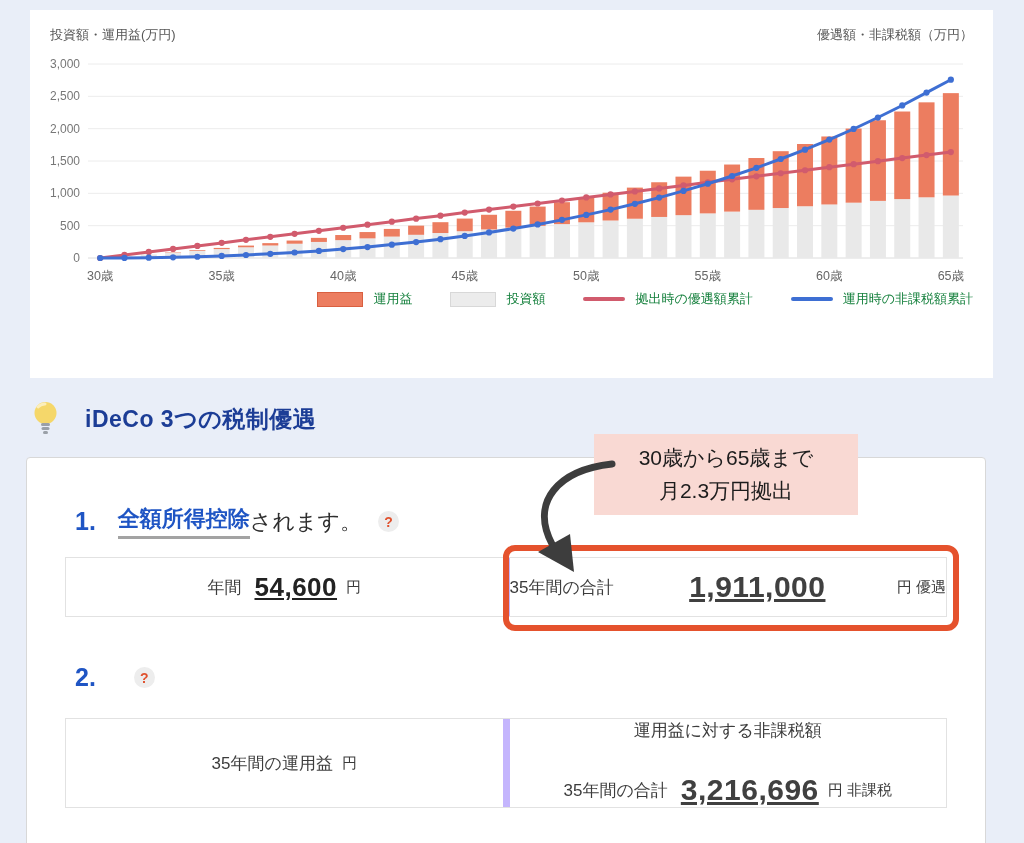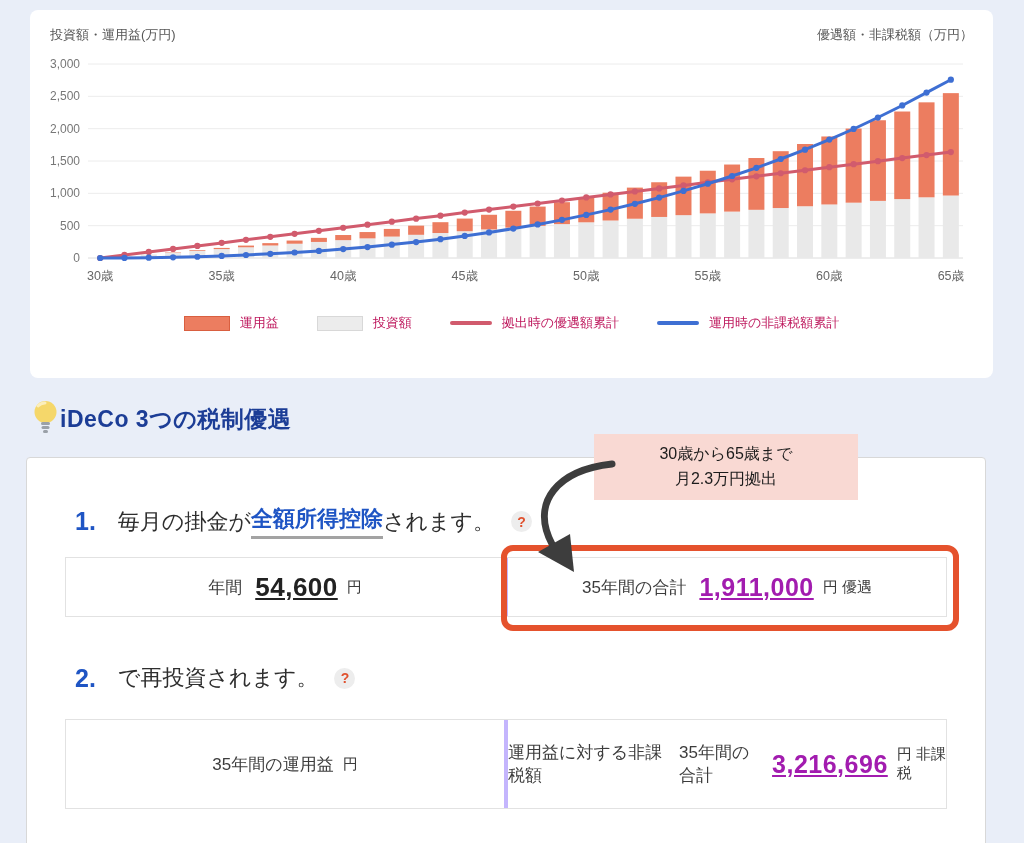--- a/index.html
+++ b/index.html
@@ -4,57 +4,57 @@
 <style>
   html,body{margin:0;padding:0;}
   body{
     width:1024px;height:843px;position:relative;overflow:hidden;
     background:#e9eef8;
     font-family:"Liberation Sans","DejaVu Sans",sans-serif;
     -webkit-font-smoothing:antialiased;
   }
   
   .chart-card{position:absolute;left:30px;top:10px;width:963px;height:368px;background:#fff;
-    border-radius:8px;padding:16px 20px;box-sizing:border-box;}
+    border-radius:0;padding:16px 20px;box-sizing:border-box;}
   .axis-titles{display:flex;justify-content:space-between;font-size:13px;color:#555;margin-bottom:4px;}
   #chart-svg{display:block;}
   #chart-svg text{font-family:"Liberation Sans","DejaVu Sans",sans-serif;}
-  .legend{display:flex;justify-content:center;align-items:center;gap:38px;margin-top:24px;font-size:13px;color:#be185d;}
+  .legend{display:flex;justify-content:flex-end;align-items:center;gap:38px;font-size:13px;color:#15803d;}
   .legend-item{display:flex;align-items:center;gap:10px;}
   .sw-bar{display:inline-block;width:46px;height:15px;box-sizing:border-box;}
   .sw-line{display:inline-block;width:42px;height:4px;border-radius:2px;}
   
-  .section-header{position:absolute;left:32px;top:398px;display:flex;align-items:center;gap:1px;z-index:4;}
+  .section-header{position:absolute;left:32px;top:398px;display:flex;align-items:flex-end;gap:26px;z-index:4;}
   .section-header h2{margin:6px 0 0 0;font-size:23px;color:#1c3d96;font-weight:bold;letter-spacing:.5px;}
   
   .panel{position:absolute;left:26px;top:457px;width:960px;height:430px;background:#fff;
     border:1px solid #d8d8d8;border-radius:4px;box-sizing:border-box;padding:0 38px;z-index:1;}
   .item-row{margin-top:46px;display:flex;align-items:center;font-size:22px;color:#2e2e2e;
     font-weight:500;padding-left:10px;}
   .item-row .num{color:#1f55c4;font-weight:700;font-size:25px;margin-right:22px;}
   .hl{color:#1f55c4;font-weight:700;border-bottom:3px solid #a3a3a3;padding-bottom:2px;}
   .help{width:21px;height:21px;border-radius:50%;background:#ededed;color:#e0512e;font-size:14px;
     font-weight:700;display:inline-flex;align-items:center;justify-content:center;margin-left:16px;flex:none;cursor:pointer;}
   .values-row{margin-top:18px;display:flex;border:1px solid #e2e2e2;background:#fff;}
   .values-row.r1{height:58px;}
   .values-row.r2{height:88px;margin-top:26px;}
   .cell{flex:1;display:flex;align-items:center;justify-content:center;gap:13px;}
-  .cell + .cell{border-left:4px solid #c4b5fd;}
+  .cell + .cell{border-left:7px solid #c4b5fd;justify-content:space-between;}
   .cell.right{position:relative;}
-  .cell.col{gap:7px;}
+  .cell.col{flex-direction:column;gap:7px;}
   .valline{display:flex;align-items:center;gap:13px;}
   .lbl{font-size:17px;color:#3c3c3c;}
   .big{font-size:26px;font-weight:700;color:#222;letter-spacing:.5px;text-decoration:underline;}
-  .big.red{font-size:25px;color:#a21caf;}
+  .big.red{font-size:30px;color:#404040;}
   .unit{font-size:15px;color:#3c3c3c;margin-left:-4px;}
   .orange-outline{position:absolute;top:-13px;bottom:-15px;left:-7px;right:-13px;
     border:6px solid #e5522d;border-radius:12px;pointer-events:none;}
   
   .callout{position:absolute;left:594px;top:434px;width:256px;background:#f9d9d3;text-align:center;
-    font-size:16px;color:#1c1c1c;padding:8px 4px;line-height:1.55;z-index:5;}
+    font-size:21px;color:#1c1c1c;padding:8px 4px;line-height:1.55;z-index:5;}
   .arrow-svg{position:absolute;left:522px;top:452px;z-index:6;pointer-events:none;}
 </style>
 </head>
 <body>
 
 <div class="page">
 
   <section class="chart-card">
     <div class="axis-titles">
       <span>投資額・運用益(万円)</span>
@@ -262,21 +262,20 @@
       <rect x="9.5" y="26" width="8" height="3" rx="1.5" fill="#9aa0a8"></rect>
       <rect x="11" y="30" width="5" height="3" rx="1.5" fill="#9aa0a8"></rect>
     </svg>
     <h2>iDeCo 3つの税制優遇</h2>
   </div>
 
   <section class="panel">
 
     <div class="item-row">
       <span class="num">1.</span>
-      <span>毎月の掛金が </span>
       <span class="hl">全額所得控除</span>
       <span>されます。</span>
       <span class="help">?</span>
     </div>
 
     <div class="values-row r1">
       <div class="cell">
         <span class="lbl">年間</span>
         <span class="big">54,600</span>
         <span class="unit">円</span>
@@ -284,21 +283,20 @@
       <div class="cell right">
         <span class="lbl">35年間の合計</span>
         <span class="big red">1,911,000</span>
         <span class="unit">円 優遇</span>
         <div class="orange-outline"></div>
       </div>
     </div>
 
     <div class="item-row">
       <span class="num">2.</span>
-      <span>で再投資されます。</span>
       <span class="help">?</span>
     </div>
 
     <div class="values-row r2">
       <div class="cell">
         <span class="lbl">35年間の運用益</span>
         <span class="unit">円</span>
       </div>
       <div class="cell right col">
         <span class="lbl">運用益に対する非課税額</span>

